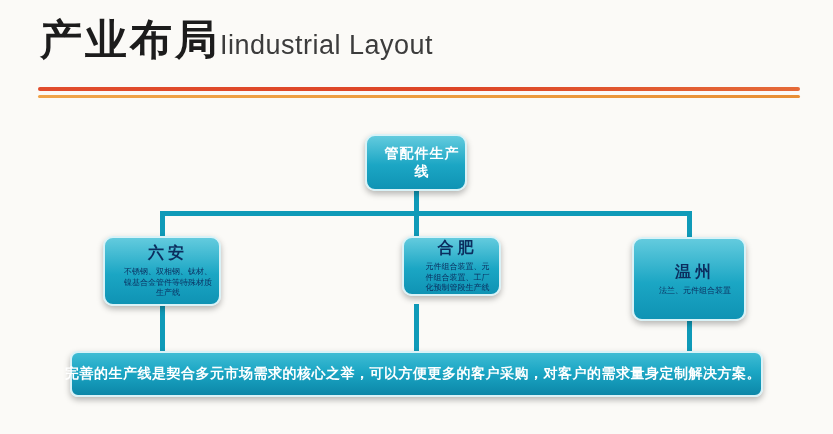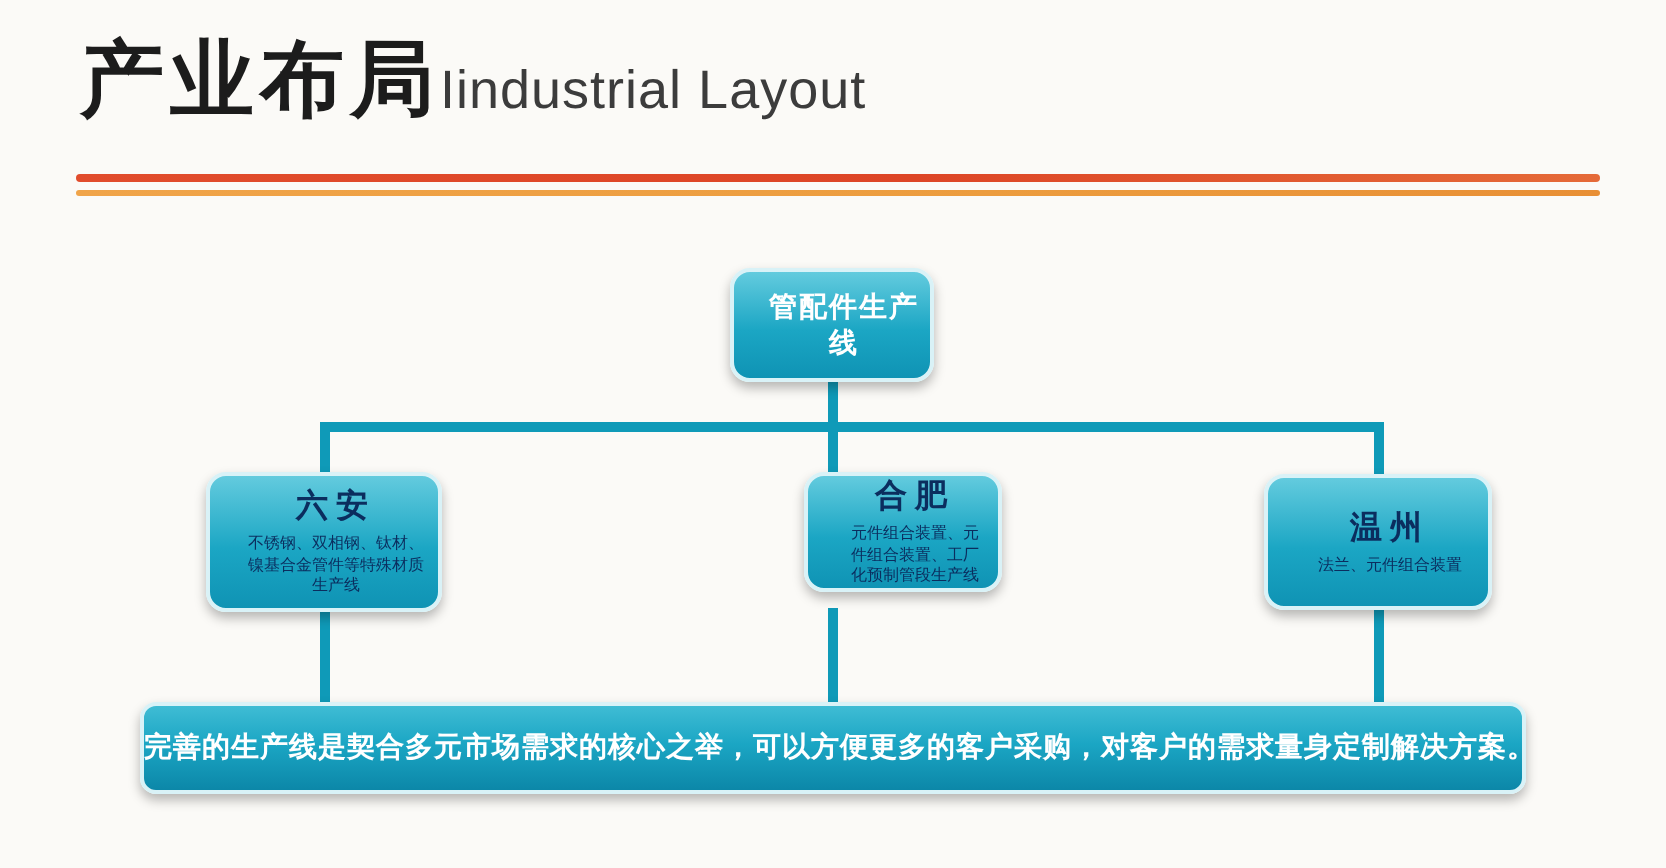--- a/index.html
+++ b/index.html
@@ -102,38 +102,38 @@
   }
   .node-child .child-desc {
     color: var(--node-text, #0b2d5e);
     font-size: 8px;
     font-weight: 400;
     line-height: 1.35;
     padding: 0 6px;
   }
   .node-c0 { left: 103px; top: 236px; width: 118px; height: 70px; text-align: center; }
   .node-c1 { left: 367px; top: 236px; width: 99px;  height: 60px; margin-left: 35px; }
-  .node-c2 { left: 632px; top: 237px; width: 114px; height: 68px; }
+  .node-c2 { left: 632px; top: 237px; width: 114px; height: 84px; }
 
   
   .footer-bar {
     position: absolute;
     z-index: 2;
     left: 70px;
     top: 351px;
     width: 693px;
     height: 46px;
     box-sizing: border-box;
     background: linear-gradient(180deg, #3fbcd4 0%, var(--node-mid, #1ba6c4) 45%, #0c87a8 100%);
     border: 2px solid var(--node-border, #d9f2f7);
     border-radius: 8px;
     box-shadow: 0 3px 6px rgba(0,0,0,0.28);
     display: flex;
     align-items: center;
-    justify-content: flex-start;
+    justify-content: flex-end;
   }
   .footer-bar .footer-text {
     color: var(--footer-text, #ffffff);
     font-size: 14px;
     font-weight: 800;
     white-space: nowrap;
     letter-spacing: 0.5px;
   }
 </style>
 </head>

